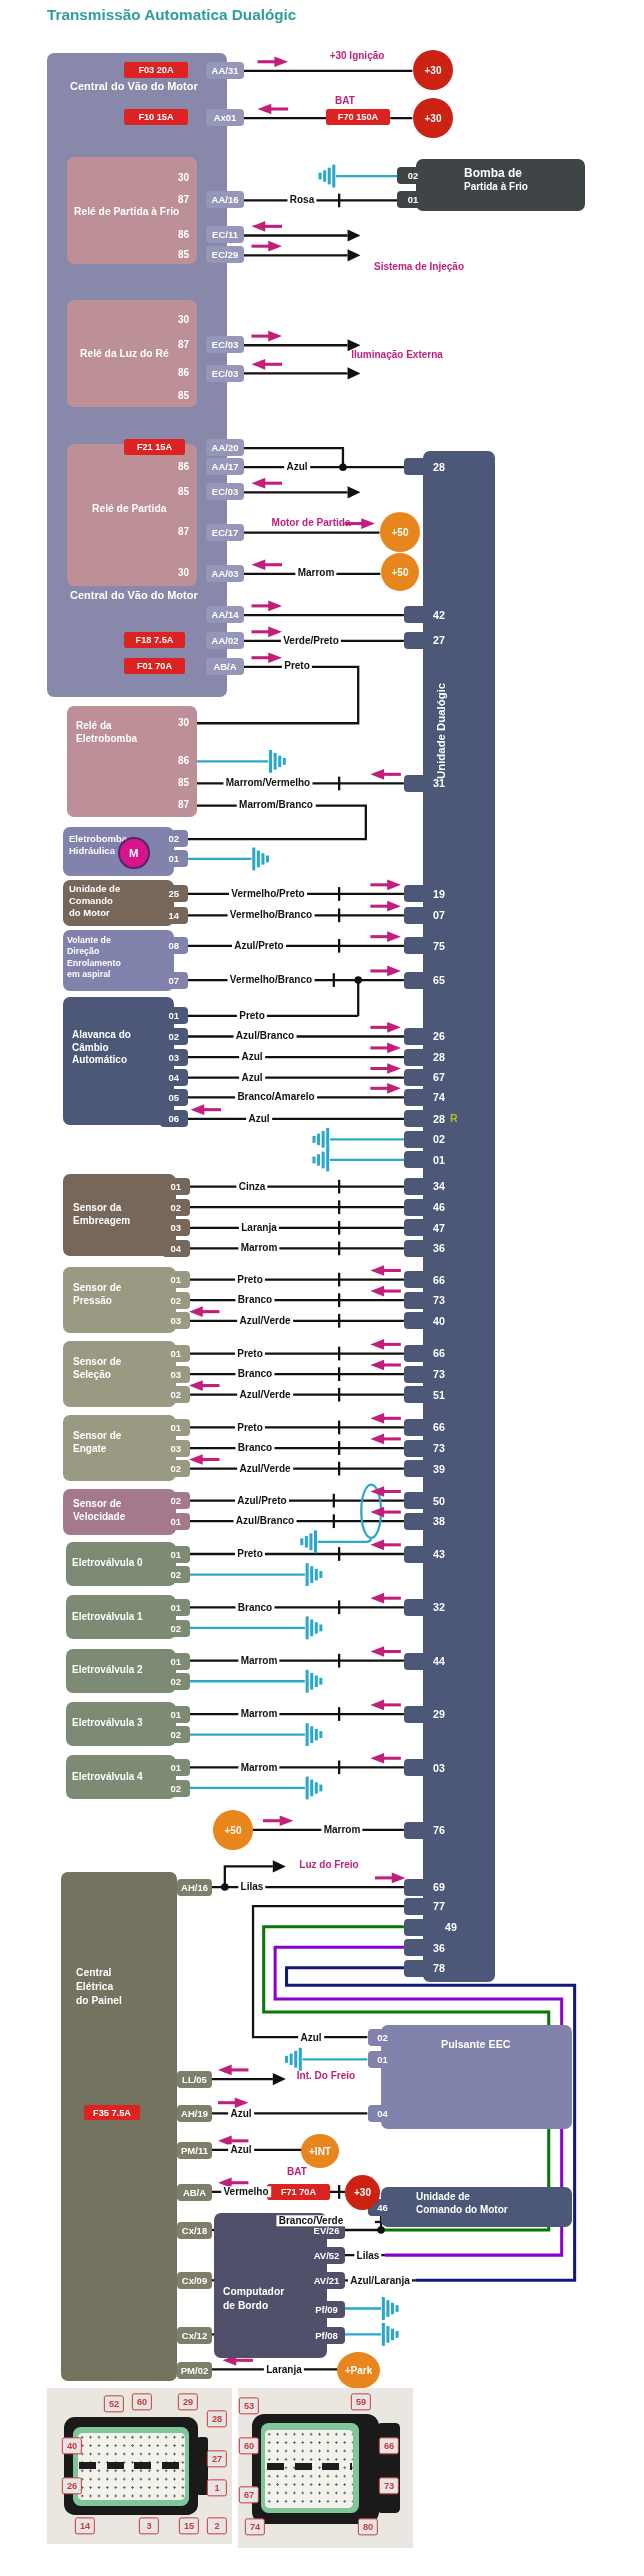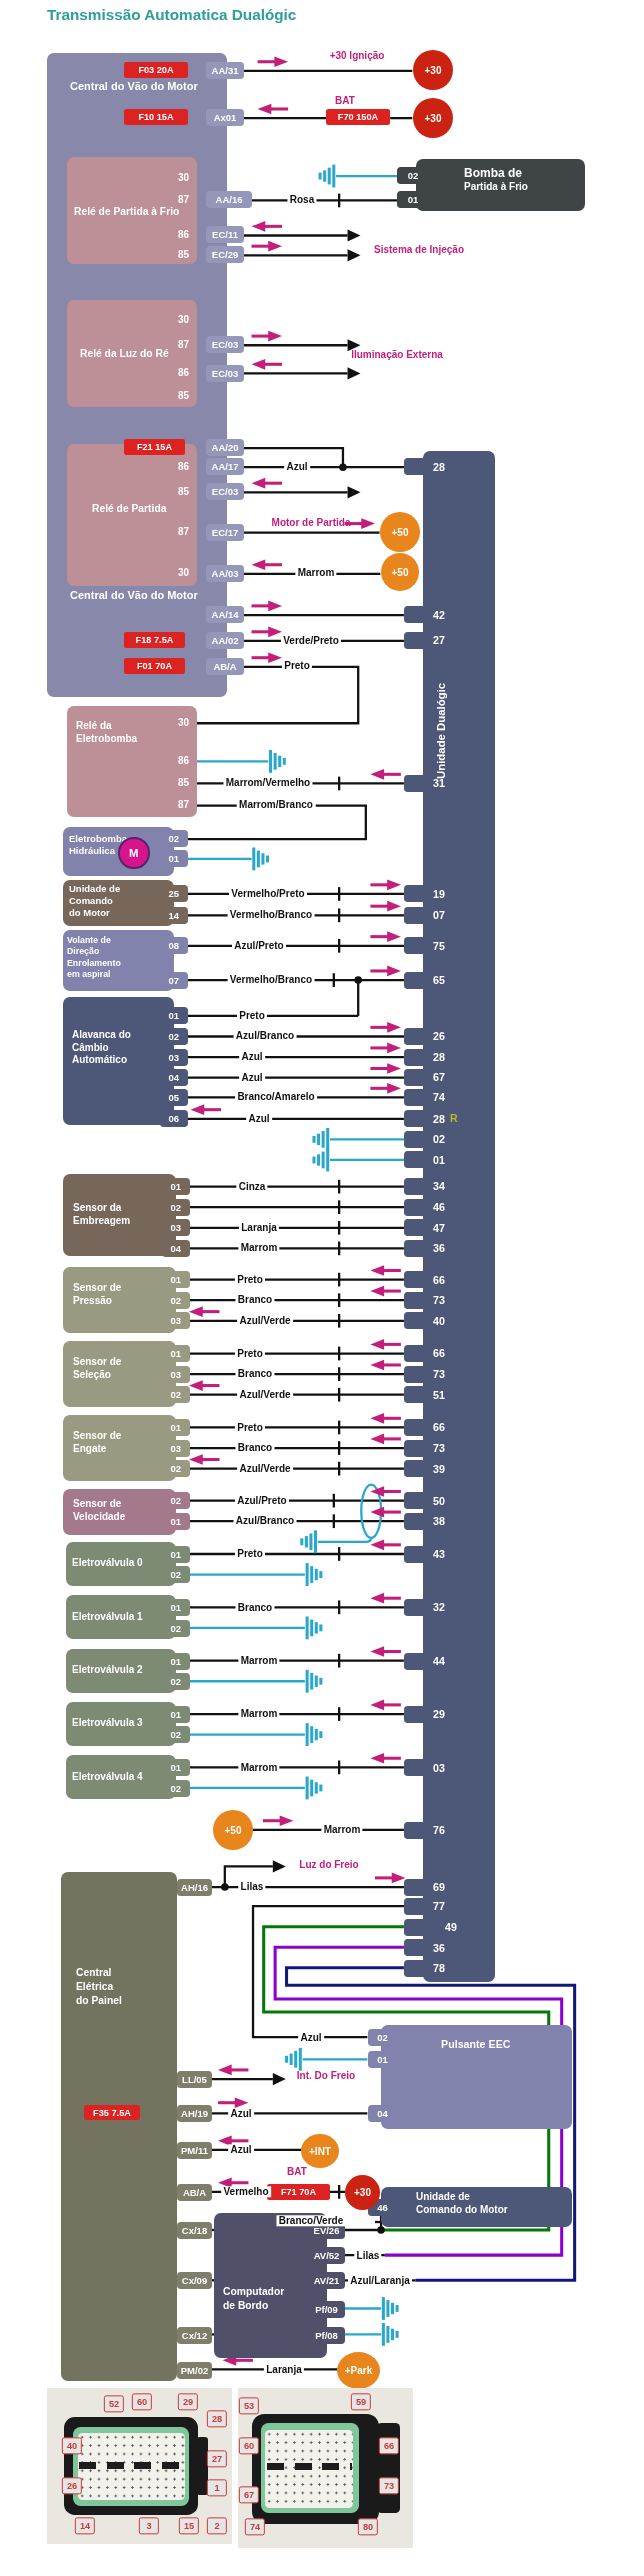--- a/index.html
+++ b/index.html
@@ -439,21 +439,21 @@
     <div class="fuse" style="left:124px;top:62px;width:64px;height:16px;">F03 20A</div>
     <div class="fuse" style="left:124px;top:109px;width:64px;height:16px;">F10 15A</div>
     <div class="fuse" style="left:326px;top:109px;width:64px;height:16px;">F70 150A</div>
     <div class="fuse" style="left:124px;top:439px;width:61px;height:16px;">F21 15A</div>
     <div class="fuse" style="left:124px;top:632px;width:61px;height:16px;">F18 7.5A</div>
     <div class="fuse" style="left:124px;top:658px;width:61px;height:16px;">F01 70A</div>
     <div class="fuse" style="left:84px;top:2105px;width:56px;height:15.3px;">F35 7.5A</div>
     <div class="fuse" style="left:267px;top:2184px;width:63px;height:16px;">F71 70A</div>
     <div class="tab" style="left:206px;top:62px;width:38px;height:17px;background:#9597b8;">AA/31</div>
     <div class="tab" style="left:206px;top:109px;width:38px;height:17px;background:#9597b8;">Ax01</div>
-    <div class="tab" style="left:206px;top:191px;width:46px;height:17px;background:#9597b8;">AA/16</div>
+    <div class="tab" style="left:206px;top:191px;width:38px;height:17px;background:#9597b8;">AA/16</div>
     <div class="tab" style="left:206px;top:226px;width:38px;height:17px;background:#9597b8;">EC/11</div>
     <div class="tab" style="left:206px;top:246px;width:38px;height:17px;background:#9597b8;">EC/29</div>
     <div class="tab" style="left:206px;top:336px;width:38px;height:17px;background:#9597b8;">EC/03</div>
     <div class="tab" style="left:206px;top:365px;width:38px;height:17px;background:#9597b8;">EC/03</div>
     <div class="tab" style="left:206px;top:439px;width:38px;height:17px;background:#9597b8;">AA/20</div>
     <div class="tab" style="left:206px;top:458px;width:38px;height:17px;background:#9597b8;">AA/17</div>
     <div class="tab" style="left:206px;top:483px;width:38px;height:17px;background:#9597b8;">EC/03</div>
     <div class="tab" style="left:206px;top:524px;width:38px;height:17px;background:#9597b8;">EC/17</div>
     <div class="tab" style="left:206px;top:565px;width:38px;height:17px;background:#9597b8;">AA/03</div>
     <div class="tab" style="left:206px;top:606px;width:38px;height:17px;background:#9597b8;">AA/14</div>
@@ -656,21 +656,21 @@
     <div class="wlabel" style="left:311px;top:2038px;">Azul</div>
     <div class="wlabel" style="left:241px;top:2114px;">Azul</div>
     <div class="wlabel" style="left:241px;top:2150px;">Azul</div>
     <div class="wlabel" style="left:246px;top:2192px;">Vermelho</div>
     <div class="wlabel" style="left:311px;top:2221px;">Branco/Verde</div>
     <div class="wlabel" style="left:368px;top:2256px;">Lilas</div>
     <div class="wlabel" style="left:380px;top:2281px;">Azul/Laranja</div>
     <div class="wlabel" style="left:284px;top:2370px;">Laranja</div>
     <div class="ann" style="left:357px;top:55px;">+30 Ignição</div>
     <div class="ann" style="left:345px;top:100px;">BAT</div>
-    <div class="ann" style="left:397px;top:249px;padding-left:44px;">Sistema de Injeção</div>
+    <div class="ann" style="left:397px;top:266px;padding-left:44px;">Sistema de Injeção</div>
     <div class="ann" style="left:397px;top:354px;">Iluminação Externa</div>
     <div class="ann" style="left:311px;top:522px;">Motor de Partida</div>
     <div class="ann" style="left:329px;top:1864px;">Luz do Freio</div>
     <div class="ann" style="left:326px;top:2075px;">Int. Do Freio</div>
     <div class="ann" style="left:297px;top:2171px;">BAT</div>
     <div class="circ" style="left:413px;top:50px;width:40px;height:40px;background:#cc2211;">+30</div>
     <div class="circ" style="left:413px;top:98px;width:40px;height:40px;background:#cc2211;">+30</div>
     <div class="circ" style="left:380px;top:512px;width:40px;height:40px;background:#e8851c;">+50</div>
     <div class="circ" style="left:381px;top:553px;width:38px;height:38px;background:#e8851c;">+50</div>
     <div class="circ" style="left:213px;top:1810px;width:40px;height:40px;background:#e8851c;">+50</div>

